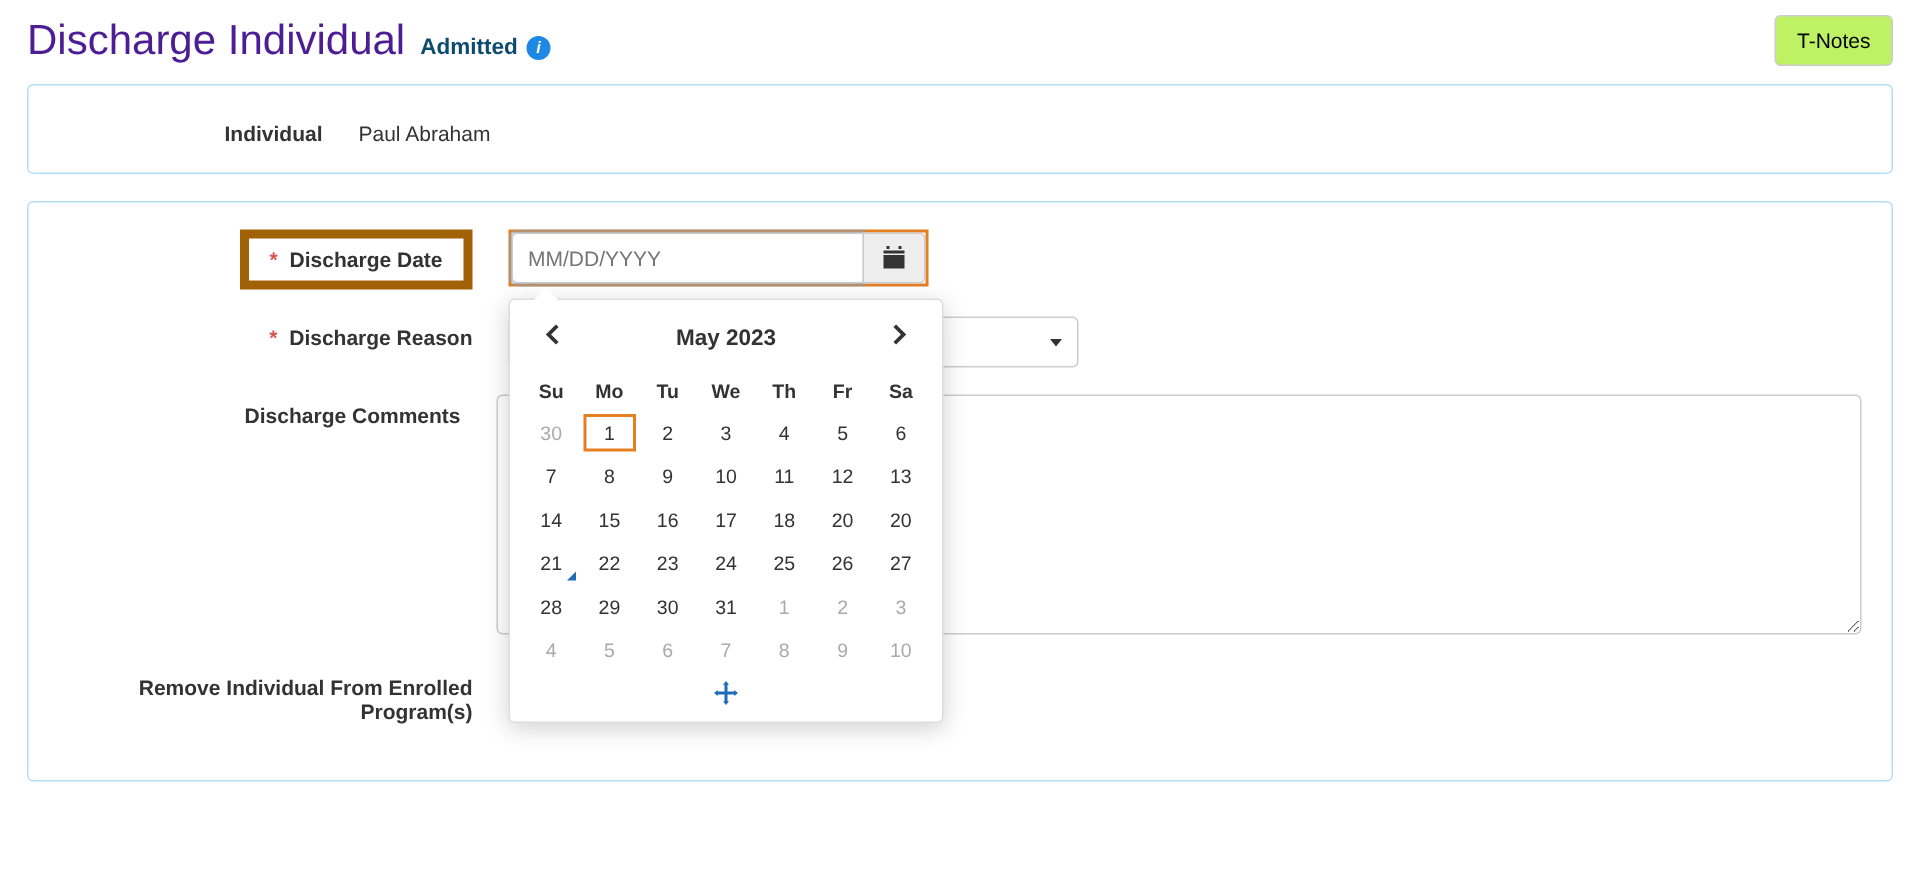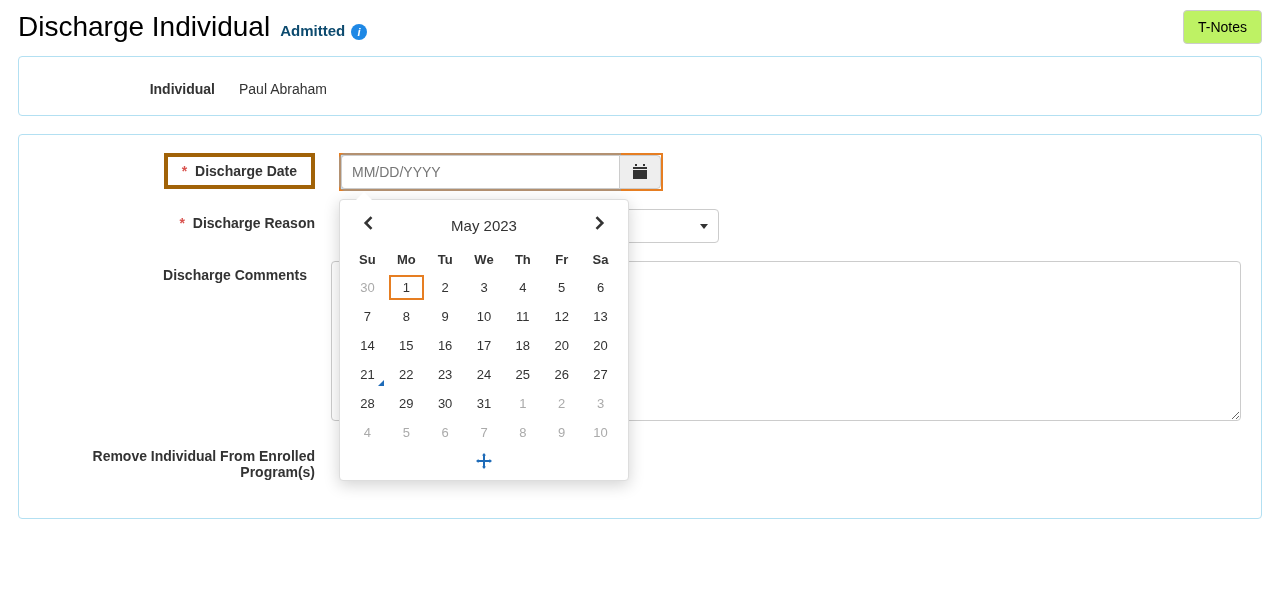--- a/index.html
+++ b/index.html
@@ -17,21 +17,21 @@
     margin-bottom: 12px;
   }
   .title-wrap {
     display: flex;
     align-items: baseline;
     gap: 10px;
   }
   .page-title {
     font-size: 28px;
     font-weight: 400;
-    color: #000000;
+    color: #4c1d95;
   }
   .status-badge {
     color: #0c4a6e;
     font-weight: 600;
     font-size: 15px;
   }
   .info-icon {
     display: inline-flex;
     align-items: center;
     justify-content: center;
@@ -73,33 +73,33 @@
     padding-top: 6px;
     font-weight: 600;
     color: #333;
   }
   .value-col {
     flex: 1;
     padding-top: 6px;
   }
   .req { color: #d9534f; margin-right: 4px; }
   .highlight-label {
-    border: 4px solid #a16207;
+    border: 6px solid #a16207;
     padding: 6px 14px;
     display: inline-block;
     margin-top: -6px;
     text-align: right;
   }
   .field-col {
     position: relative;
     flex: 1;
   }
   .date-group {
     display: flex;
-    width: 324px;
+    width: 280px;
     border: 2px solid #e67e22;
   }
   .date-input {
     flex: 1;
     border: 1px solid #ccc;
     border-right: none;
     border-radius: 4px 0 0 4px;
     padding: 8px 10px;
     font-size: 14px;
     outline: none;
@@ -174,21 +174,21 @@
     padding: 4px 8px 10px 8px;
   }
   .dp-nav {
     cursor: pointer;
     font-size: 16px;
     font-weight: bold;
     color: #333;
     padding: 2px 6px;
   }
   .dp-title {
-    font-weight: 400;
+    font-weight: 700;
     font-size: 15px;
   }
   .dp-grid {
     display: grid;
     grid-template-columns: repeat(7, 1fr);
     text-align: center;
   }
   .dp-dow {
     font-weight: 700;
     font-size: 13px;

